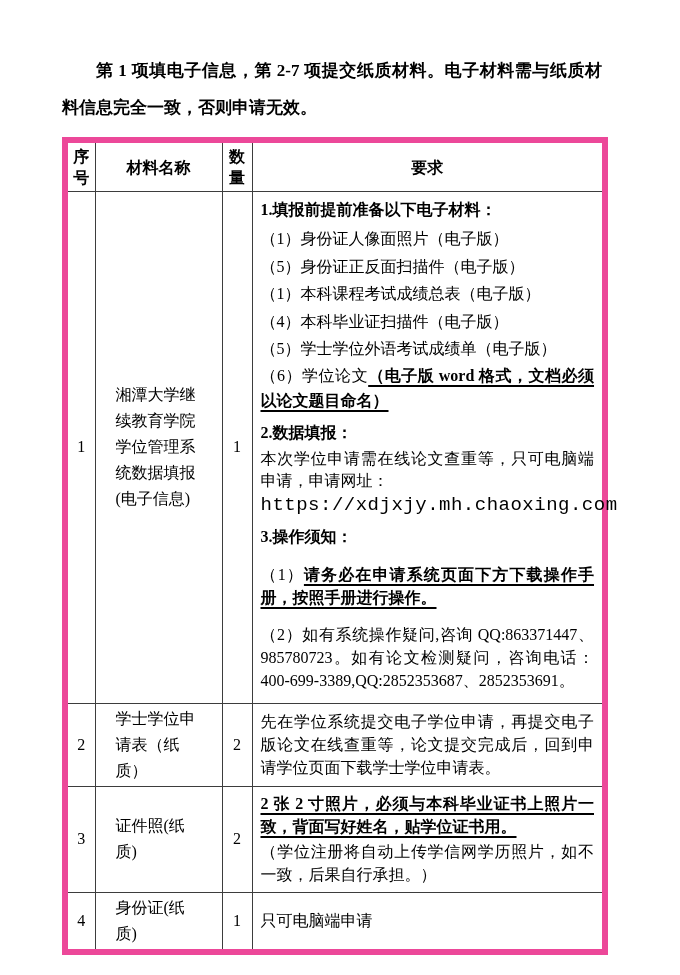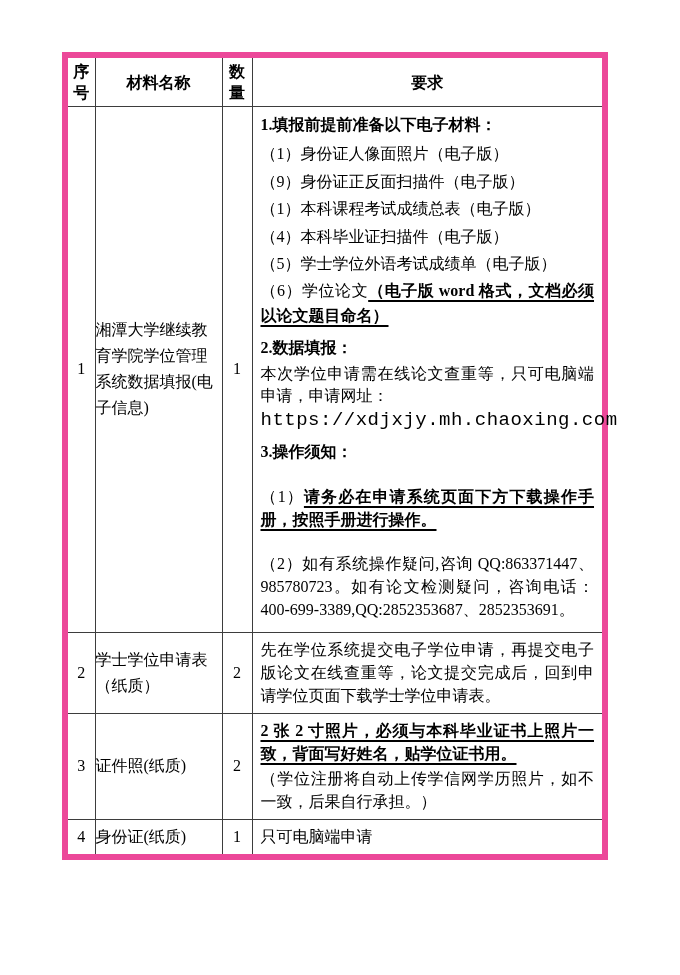--- a/index.html
+++ b/index.html
@@ -46,56 +46,57 @@
   th, td { border: 1px solid #3d3d3d; vertical-align: middle; }
   th {
     font-weight: bold;
     text-align: center;
     padding: 3px 1px;
     height: 50px;
     line-height: 21px;
   }
   td.cell-no, td.cell-qty { text-align: center; padding: 2px 1px; }
   td.cell-name {
-    padding: 2px 0;
+    padding: 2px 20px;
     line-height: 26px;
     text-align: left;
   }
   td.cell-req {
     padding: 5px 8px 6px 8px;
     text-align: justify;
     line-height: 23px;
     vertical-align: middle;
   }
   .sec-title { font-weight: bold; line-height: 24px; margin: 7px 0 3px; }
   .sec-title.first { margin-top: 1px; }
   .req-item { line-height: 27.5px; }
   .req-item.wrap { line-height: 25px; margin-bottom: 8px; }
   .plain-line { line-height: 22.5px; }
   .url-line {
     font-family: "Liberation Mono", monospace;
     font-size: 19px;
     line-height: 25px;
     letter-spacing: 0.5px;
   }
-  .s3-item { line-height: 23px; margin: 21px 0 5px; }
+  .s3-item { line-height: 23px; margin: 14px 0 5px; }
   .bu {
     font-weight: bold;
     text-decoration: underline;
     text-underline-offset: 4px;
     text-decoration-thickness: 1.5px;
   }
   .note { line-height: 23px; margin-top: 2px; }
 </style>
 </head>
 <body>
 
 <div class="page">
 
 
+  <p class="intro">第 1 项填电子信息，第 2-7 项提交纸质材料。电子材料需与纸质材料信息完全一致，否则申请无效。</p>
 
   <table class="materials">
     <colgroup>
       <col class="c-no">
         <col class="c-name">
         <col class="c-qty">
         <col class="c-req">
     </colgroup>
     <thead>
       <tr>
@@ -107,21 +108,21 @@
     </thead>
     <tbody>
 
       <tr>
         <td class="cell-no">1</td>
         <td class="cell-name">湘潭大学继续教育学院学位管理系统数据填报(电子信息)</td>
         <td class="cell-qty">1</td>
         <td class="cell-req">
           <div class="sec-title first">1.填报前提前准备以下电子材料：</div>
           <div class="req-item">（1）身份证人像面照片（电子版）</div>
-          <div class="req-item">（9）身份证正反面扫描件（电子版）</div>
+          <div class="req-item">（5）身份证正反面扫描件（电子版）</div>
           <div class="req-item">（1）本科课程考试成绩总表（电子版）</div>
           <div class="req-item">（4）本科毕业证扫描件（电子版）</div>
           <div class="req-item">（5）学士学位外语考试成绩单（电子版）</div>
           <div class="req-item wrap"><span>（6）学位论文</span><span class="bu">（电子版 word 格式，文档必须以论文题目命名）</span></div>
           <div class="sec-title">2.数据填报：</div>
           <div class="plain-line">本次学位申请需在线论文查重等，只可电脑端申请，申请网址：</div>
           <div class="url-line">https://xdjxjy.mh.chaoxing.com</div>
           <div class="sec-title">3.操作须知：</div>
           <div class="s3-item"><span>（1）</span><span class="bu">请务必在申请系统页面下方下载操作手册，按照手册进行操作。</span></div>
           <div class="s3-item">（2）如有系统操作疑问,咨询 QQ:863371447、985780723。如有论文检测疑问，咨询电话：400-699-3389,QQ:2852353687、2852353691。</div>

